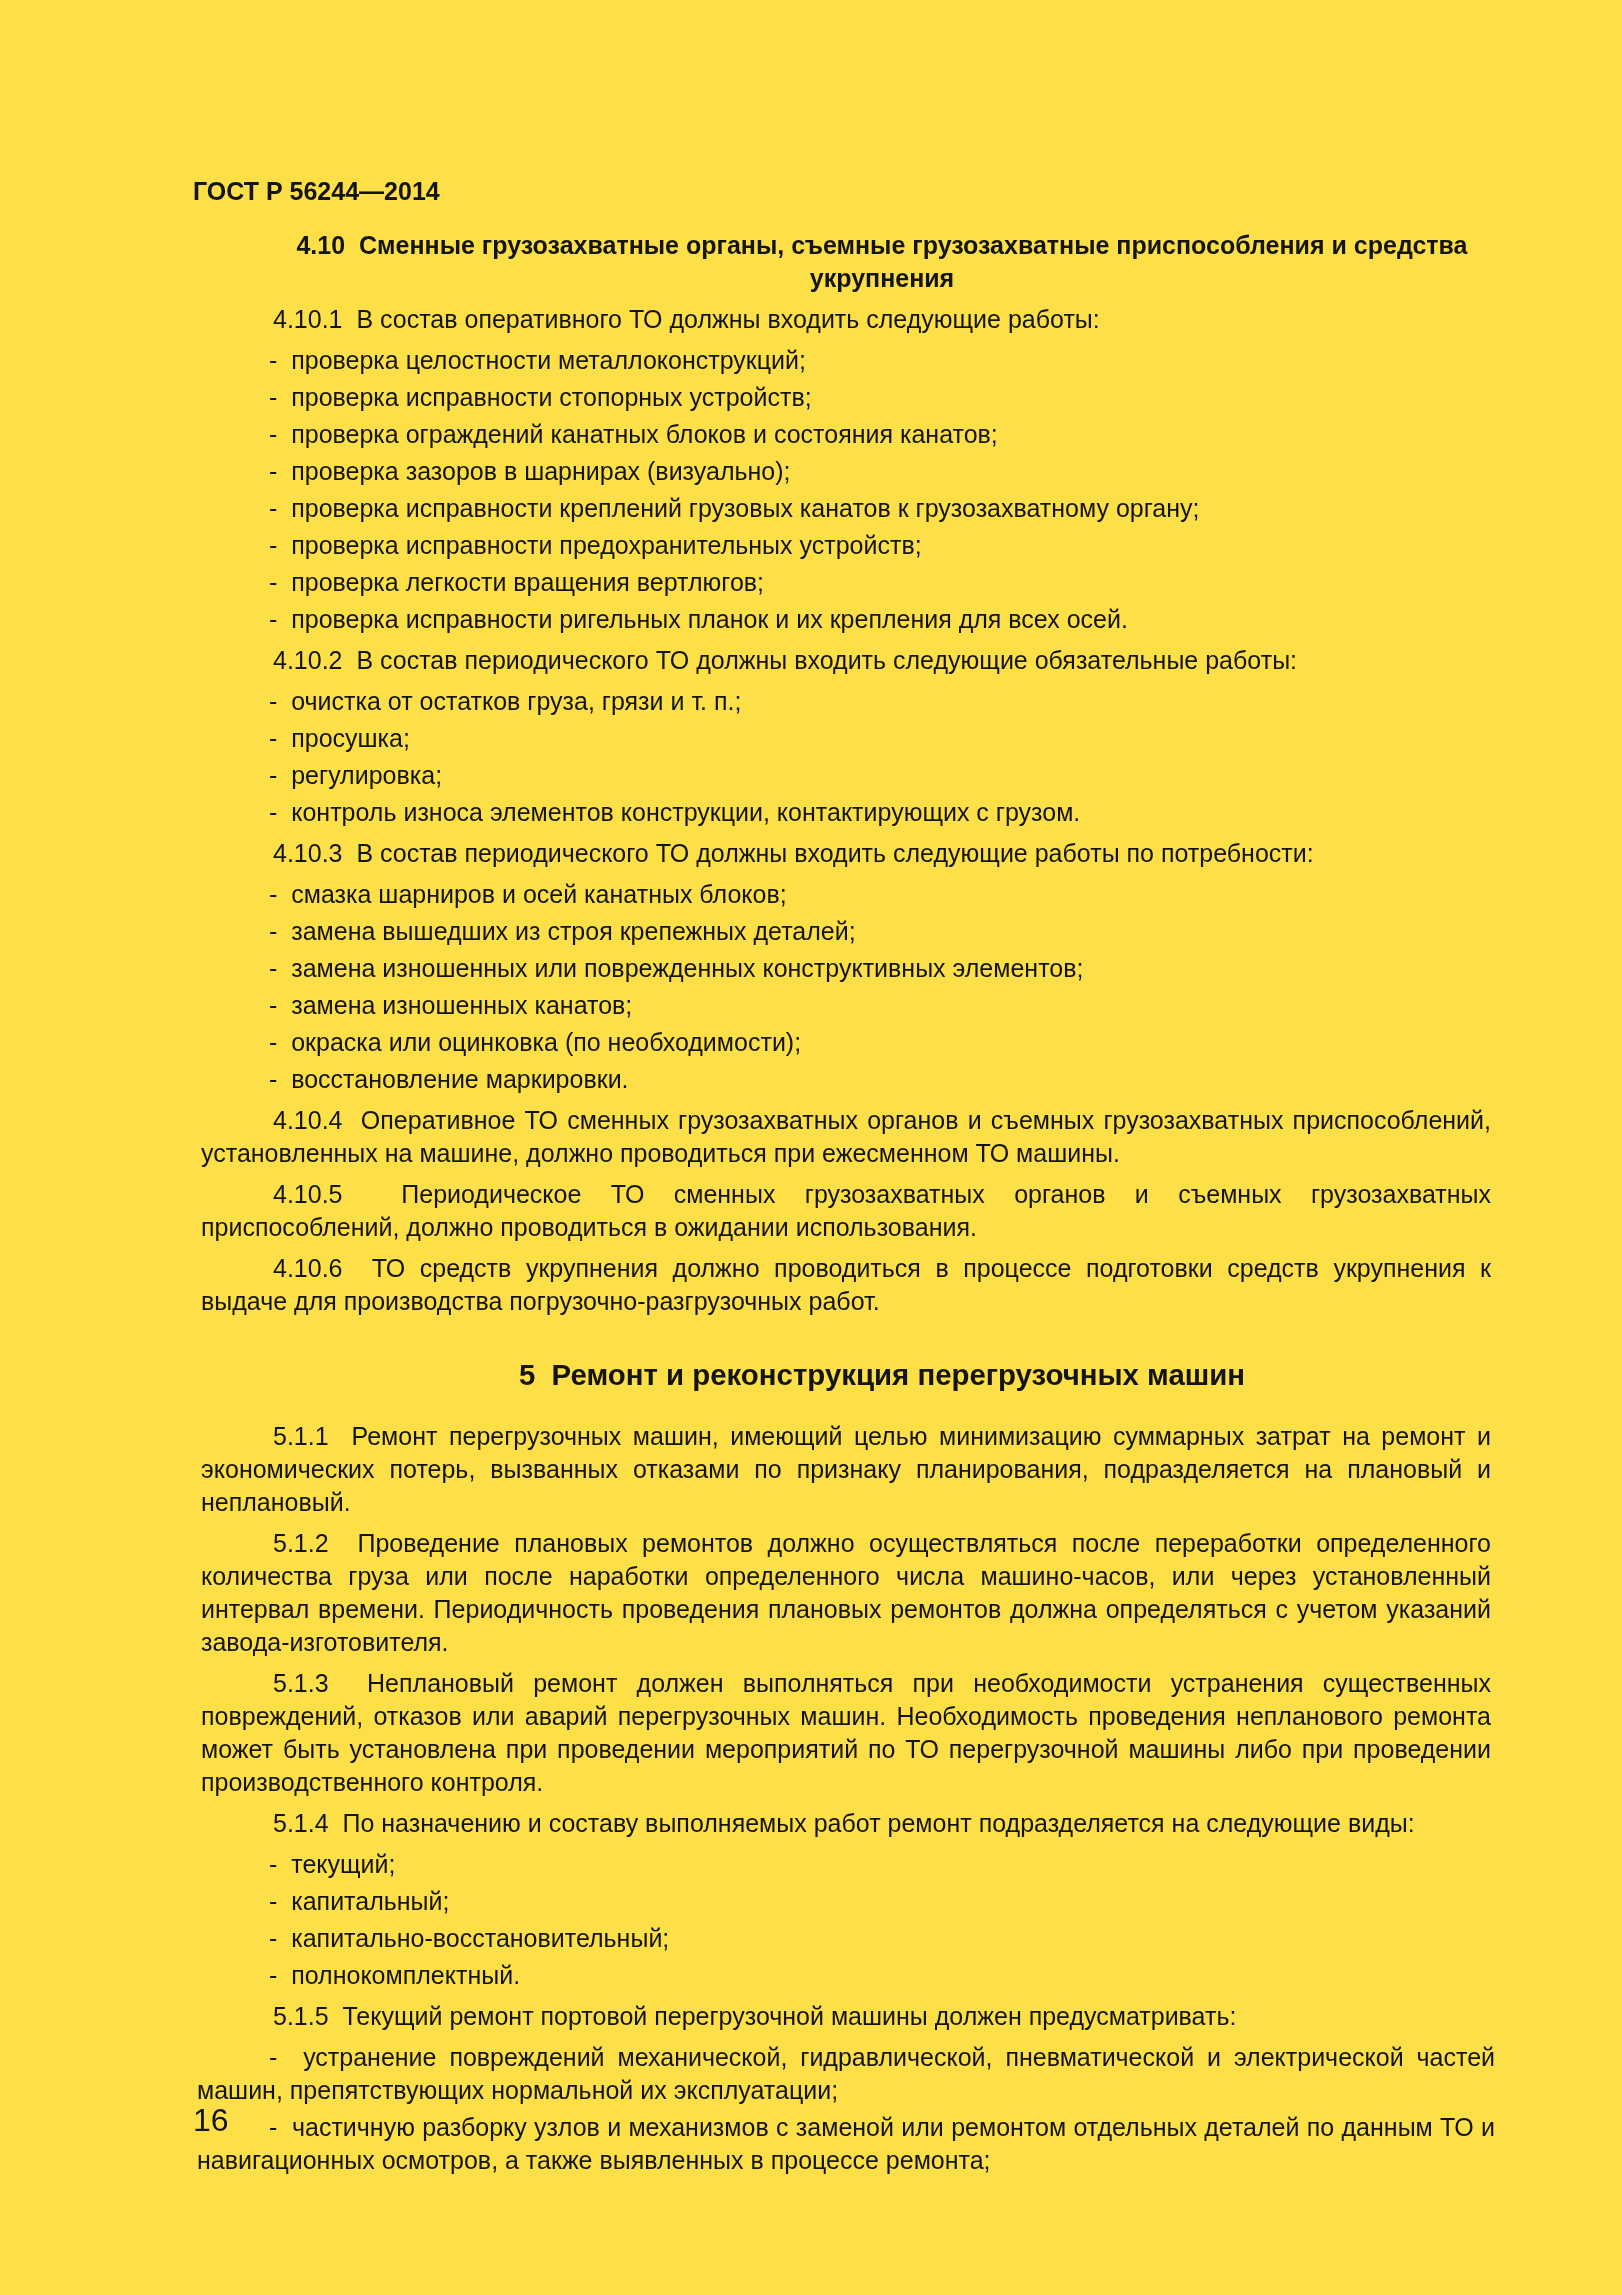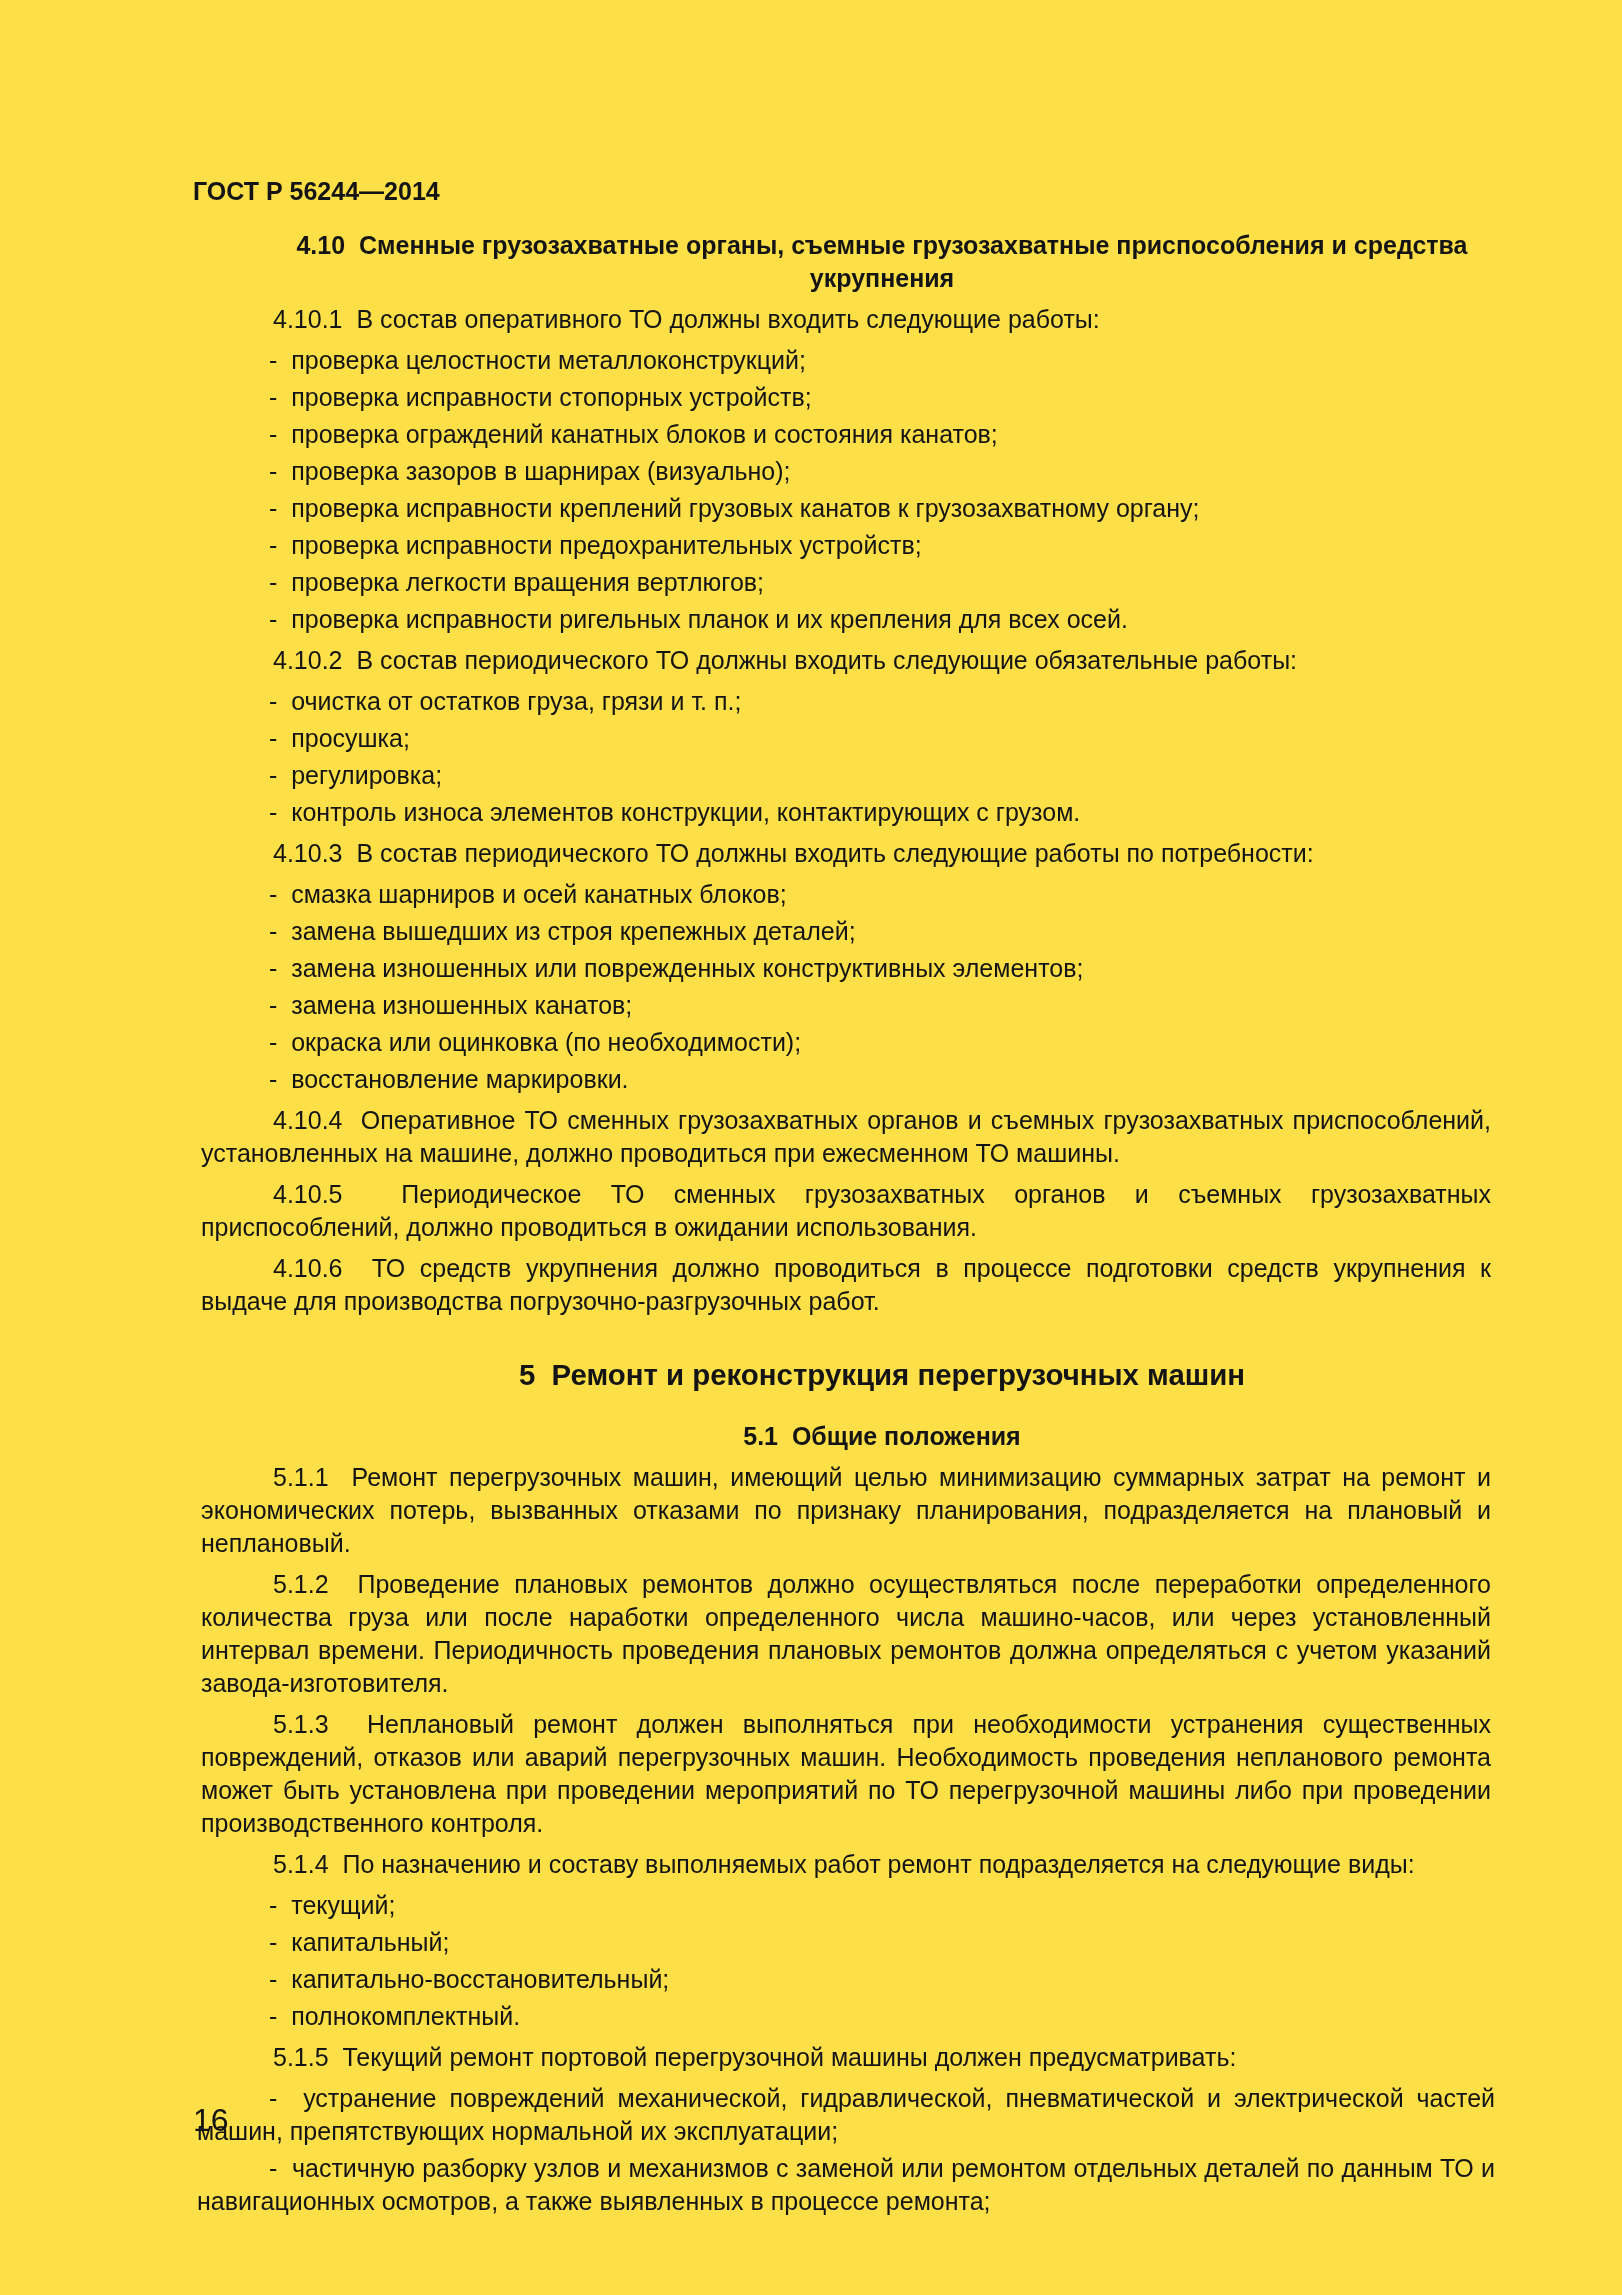--- a/index.html
+++ b/index.html
@@ -77,21 +77,20 @@
       <div class="b-li">-&nbsp; смазка шарниров и осей канатных блоков;</div>
       <div class="b-li">-&nbsp; замена вышедших из строя крепежных деталей;</div>
       <div class="b-li">-&nbsp; замена изношенных или поврежденных конструктивных элементов;</div>
       <div class="b-li">-&nbsp; замена изношенных канатов;</div>
       <div class="b-li">-&nbsp; окраска или оцинковка (по необходимости);</div>
       <div class="b-li">-&nbsp; восстановление маркировки.</div>
       <div class="b-p">4.10.4&nbsp; Оперативное ТО сменных грузозахватных органов и съемных грузозахватных приспособлений, установленных на машине, должно проводиться при ежесменном ТО машины.</div>
       <div class="b-p">4.10.5&nbsp; Периодическое ТО сменных грузозахватных органов и съемных грузозахватных приспособлений, должно проводиться в ожидании использования.</div>
       <div class="b-p">4.10.6&nbsp; ТО средств укрупнения должно проводиться в процессе подготовки средств укрупнения к выдаче для производства погрузочно-разгрузочных работ.</div>
       <div class="b-chapter">5&nbsp; Ремонт и реконструкция перегрузочных машин</div>
-      <div class="b-section">5.1&nbsp; Общие положения</div>
       <div class="b-p">5.1.1&nbsp; Ремонт перегрузочных машин, имеющий целью минимизацию суммарных затрат на ремонт и экономических потерь, вызванных отказами по признаку планирования, подразделяется на плановый и неплановый.</div>
       <div class="b-p">5.1.2&nbsp; Проведение плановых ремонтов должно осуществляться после переработки определенного количества груза или после наработки определенного числа машино-часов, или через установленный интервал времени. Периодичность проведения плановых ремонтов должна определяться с учетом указаний завода-изготовителя.</div>
       <div class="b-p">5.1.3&nbsp; Неплановый ремонт должен выполняться при необходимости устранения существенных повреждений, отказов или аварий перегрузочных машин. Необходимость проведения непланового ремонта может быть установлена при проведении мероприятий по ТО перегрузочной машины либо при проведении производственного контроля.</div>
       <div class="b-p">5.1.4&nbsp; По назначению и составу выполняемых работ ремонт подразделяется на следующие виды:</div>
       <div class="b-li">-&nbsp; текущий;</div>
       <div class="b-li">-&nbsp; капитальный;</div>
       <div class="b-li">-&nbsp; капитально-восстановительный;</div>
       <div class="b-li">-&nbsp; полнокомплектный.</div>
       <div class="b-p">5.1.5&nbsp; Текущий ремонт портовой перегрузочной машины должен предусматривать:</div>
       <div class="b-li">-&nbsp; устранение повреждений механической, гидравлической, пневматической и электрической частей машин, препятствующих нормальной их эксплуатации;</div>

